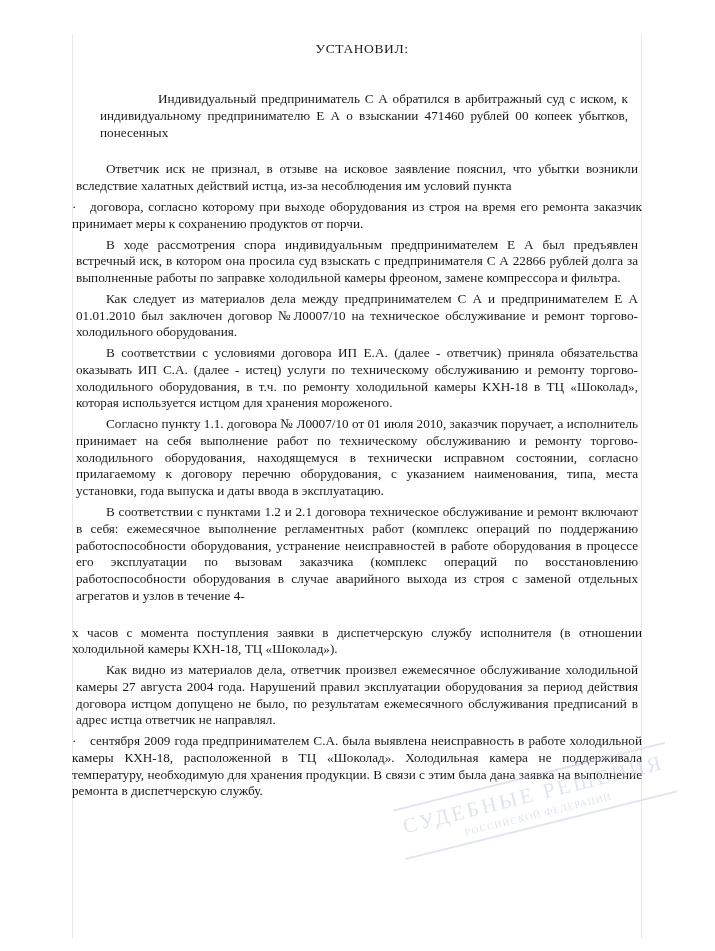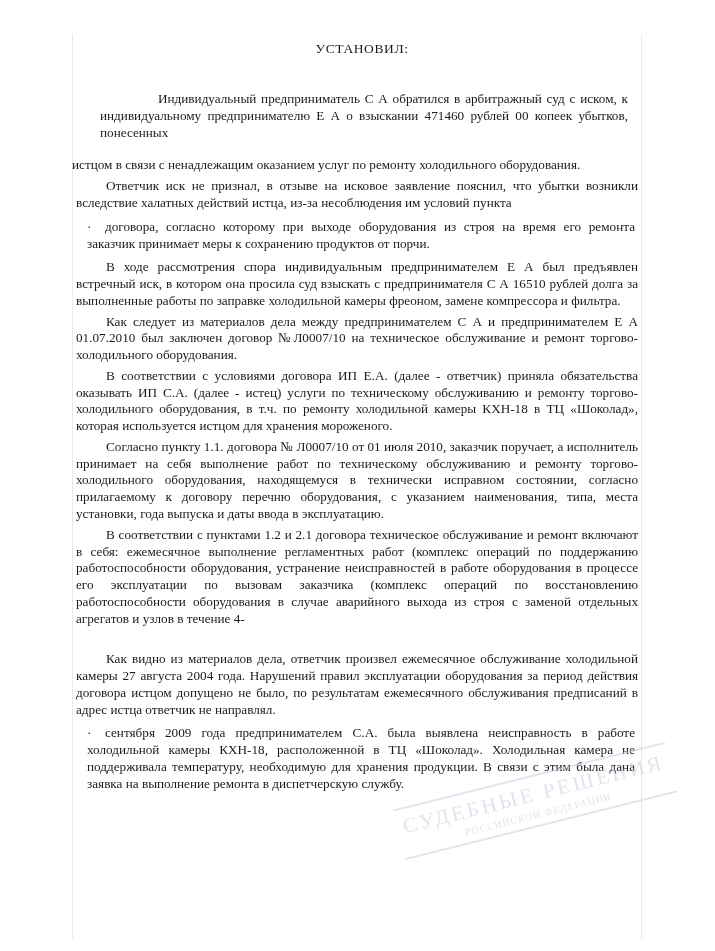--- a/index.html
+++ b/index.html
@@ -62,23 +62,23 @@
   p.para {
     margin: 4px;
     text-indent: 30px;
   }
   p.flush {
     margin: 0;
     text-indent: 0;
   }
   .gap-md { height: 16px; }
   .bullet-line {
-    margin: 7px;
+    margin: 0;
     text-indent: 0;
-    padding-left: 8px;
+    padding-left: 0;
   }
   .bullet-dot {
     display: inline-block;
     width: 18px;
   }
 
   
   .watermark {
     position: absolute;
     left: 395px;
@@ -113,31 +113,31 @@
   <div class="content">
 
     <div class="heading">УСТАНОВИЛ:</div>
 
     <div class="block-indent">
       <p>Индивидуальный предприниматель     С      А           обратился в арбитражный суд с иском, к индивидуальному предпринимателю                Е      А      о взыскании   471460 рублей 00 копеек убытков,   понесенных</p>
     </div>
 
     <div class="gap-md"></div>
 
-    <p class="flush">истцом в связи с   ненадлежащим оказанием услуг по ремонту холодильного оборудования.</p>
     <p class="para">Ответчик иск не признал, в отзыве на исковое заявление пояснил, что убытки возникли вследствие халатных действий истца, из-за несоблюдения им условий пункта</p>
     <p class="bullet-line"><span class="bullet-dot">·</span><span>договора, согласно которому при выходе оборудования из строя на время его ремонта заказчик принимает меры к сохранению продуктов от порчи.</span></p>
-    <p class="para">В ходе рассмотрения спора индивидуальным предпринимателем  Е        А        был предъявлен встречный иск, в котором она просила суд взыскать с предпринимателя         С       А            16510 рублей долга за выполненные работы по заправке холодильной камеры фреоном, замене компрессора и фильтра.</p>
-    <p class="para">Как следует из материалов дела между предпринимателем             С        А     и предпринимателем     Е        А         01.07.2010 был заключен договор №Л0007/10 на техническое обслуживание и ремонт торгово-холодильного оборудования.</p>
+    <p class="para">В ходе рассмотрения спора индивидуальным предпринимателем  Е        А        был предъявлен встречный иск, в котором она просила суд взыскать с предпринимателя         С       А            22866 рублей долга за выполненные работы по заправке холодильной камеры фреоном, замене компрессора и фильтра.</p>
+    <p class="para">Как следует из материалов дела между предпринимателем             С        А     и предпринимателем     Е        А         01.01.2010 был заключен договор №Л0007/10 на техническое обслуживание и ремонт торгово-холодильного оборудования.</p>
     <p class="para">В соответствии с условиями договора ИП            Е.А. (далее - ответчик) приняла обязательства оказывать ИП         С.А. (далее - истец) услуги по техническому обслуживанию и ремонту торгово-холодильного оборудования, в т.ч. по ремонту холодильной камеры КХН-18 в ТЦ «Шоколад», которая используется истцом для хранения мороженого.</p>
     <p class="para">Согласно пункту 1.1. договора № Л0007/10 от 01 июля 2010,  заказчик поручает, а исполнитель принимает на себя выполнение работ по техническому обслуживанию и ремонту торгово-холодильного оборудования, находящемуся в технически исправном состоянии,  согласно прилагаемому к договору перечню оборудования, с указанием наименования, типа, места установки, года выпуска и даты ввода в эксплуатацию.</p>
     <p class="para">В соответствии с пунктами 1.2 и 2.1 договора техническое обслуживание и ремонт включают в себя: ежемесячное выполнение регламентных работ (комплекс операций по поддержанию работоспособности оборудования, устранение неисправностей в работе оборудования в процессе его эксплуатации по вызовам заказчика (комплекс операций по восстановлению работоспособности оборудования в случае аварийного выхода из строя с заменой отдельных агрегатов и узлов в течение 4-</p>
 
     <div class="gap-md"></div>
 
+    <p class="flush">х часов с момента поступления заявки в диспетчерскую службу исполнителя (в отношении холодильной камеры КХН-18, ТЦ «Шоколад»).</p>
     <p class="para">Как видно из материалов дела, ответчик произвел ежемесячное обслуживание холодильной камеры 27 августа 2004 года. Нарушений правил эксплуатации оборудования за период действия договора истцом допущено не было, по результатам ежемесячного обслуживания предписаний в адрес истца ответчик не направлял.</p>
     <p class="bullet-line"><span class="bullet-dot">·</span><span>сентября 2009 года предпринимателем            С.А. была выявлена неисправность в работе холодильной камеры КХН-18,   расположенной в ТЦ «Шоколад». Холодильная камера не поддерживала температуру, необходимую для хранения продукции. В связи с этим была дана заявка на выполнение ремонта в диспетчерскую службу.</span></p>
 
   </div>
 
   <div class="watermark">
     <span>СУДЕБНЫЕ РЕШЕНИЯ</span>
     <span class="watermark-sub">РОССИЙСКОЙ ФЕДЕРАЦИИ</span>
   </div>
 </div>

